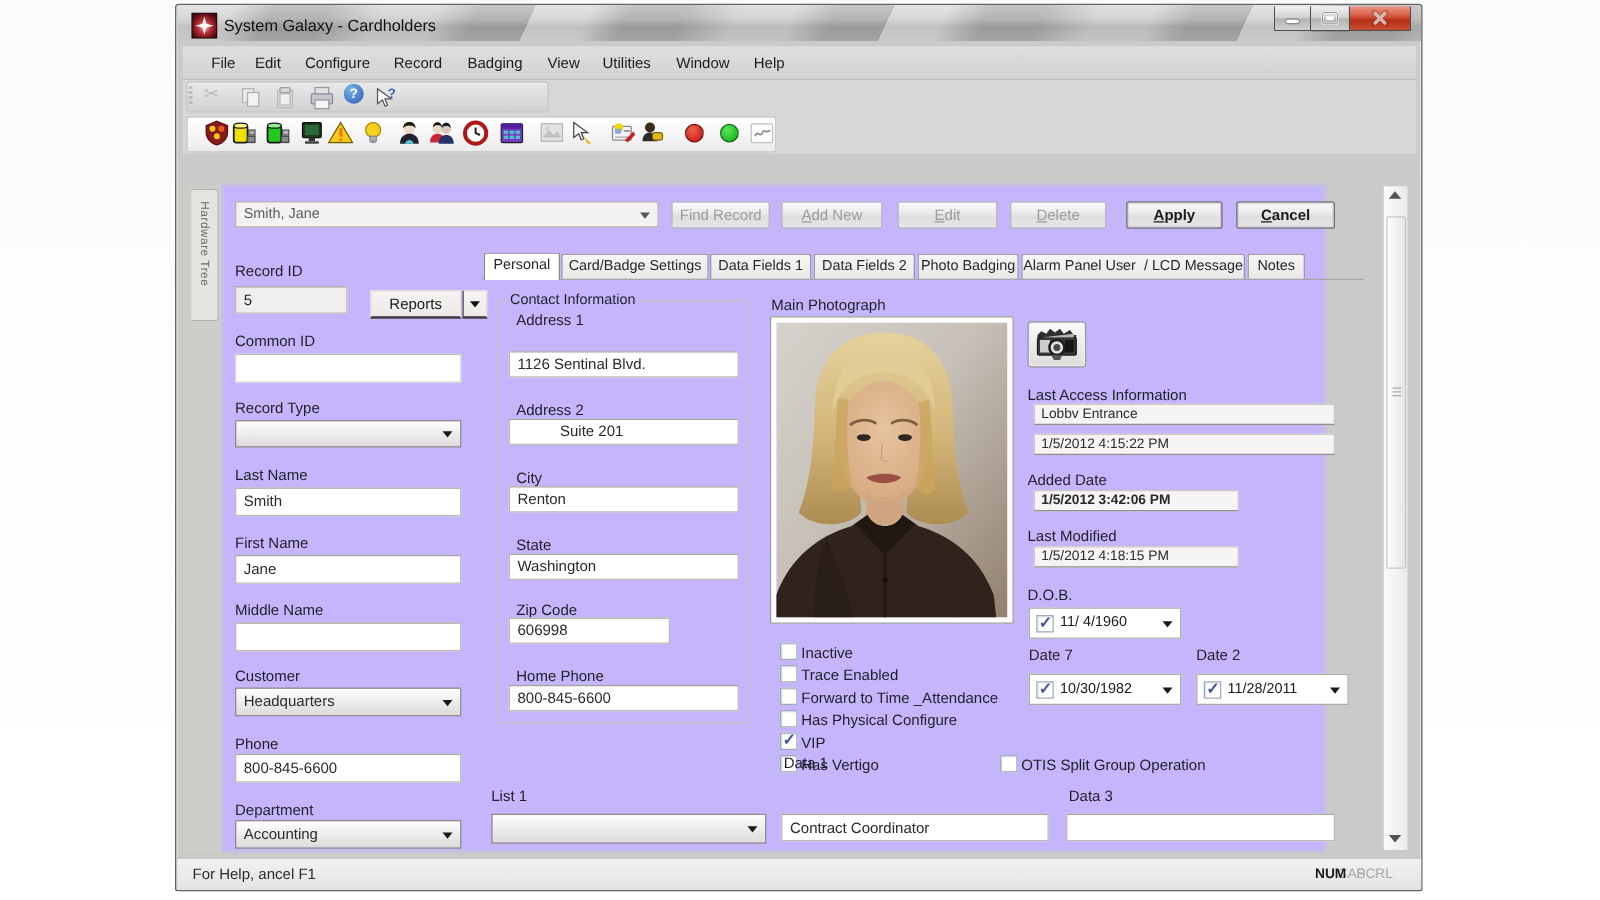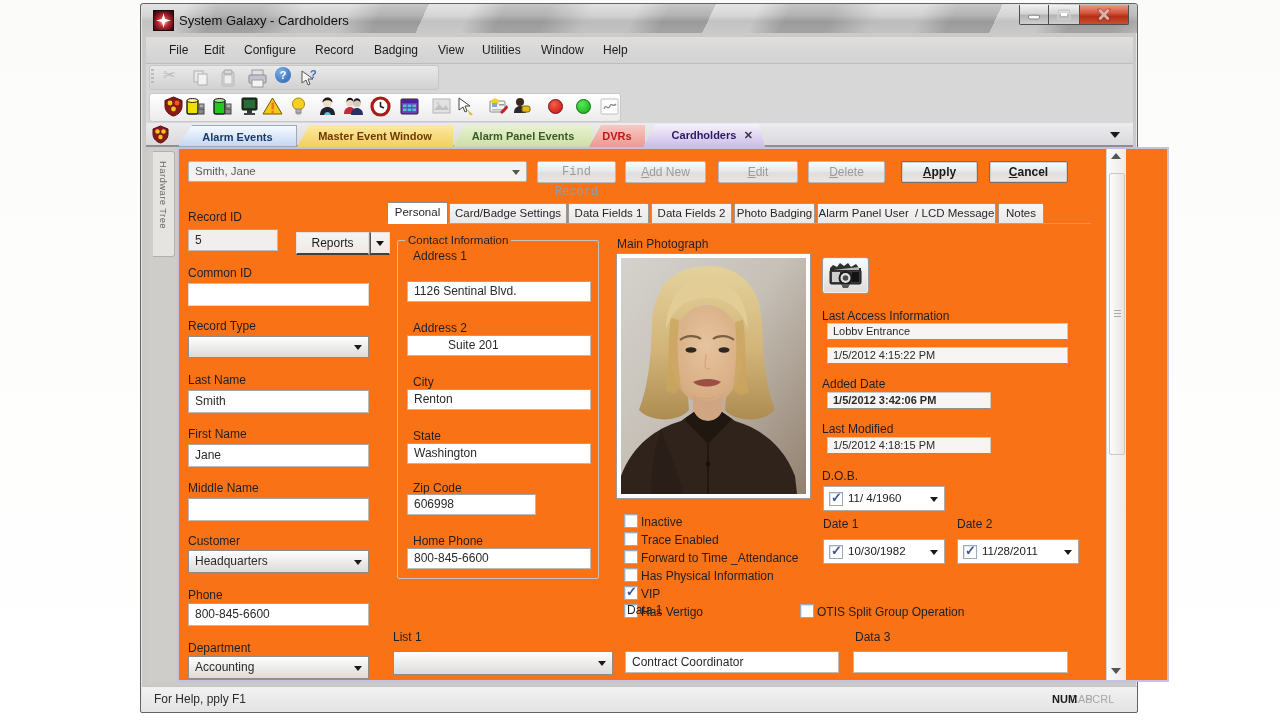--- a/index.html
+++ b/index.html
@@ -43,22 +43,22 @@
  background:linear-gradient(180deg,#ececee,#dadade);border-bottom:2px solid #8f8f93;}
 .dtab{position:absolute;top:2px;height:22px;font-size:11px;font-weight:bold;
  text-align:center;line-height:22px;}
 
 #sidebar{position:absolute;left:7px;top:143px;width:29px;height:535px;background:#cecdca;}
 #httab{position:absolute;left:5px;top:4px;width:22px;height:106px;
  background:#e6e4e1;border:1px solid #b2b0ad;border-radius:0 3px 3px 0;border-left:none;}
 #httab span{position:absolute;left:5px;top:9px;writing-mode:vertical-rl;
  font-size:9.5px;color:#6a6a6a;letter-spacing:.4px;}
 
-#child{position:absolute;left:36px;top:143px;width:992px;height:535px;
- background:#f97316;border:2px solid #c5c2dd;}
+#child{position:absolute;left:36px;top:143px;width:884px;height:535px;
+ background:#c4b5fd;border:2px solid #c5c2dd;}
 
 #status{position:absolute;left:1px;top:682px;width:995px;height:25px;
  background:linear-gradient(180deg,#f2f2f2,#e4e4e4);border-top:1px solid #c4c4c4;
  font-size:12px;color:#2a2a2a;}
 
 .lbl{position:absolute;font-size:12px;color:#1f1f28;white-space:nowrap;}
 .tbox{position:absolute;background:#fff;border:1px solid #bdbab6;border-top-color:#a5a29e;
  font-size:12px;color:#2a2a2a;line-height:20px;padding-left:6px;white-space:nowrap;}
 .ibox{position:absolute;background:#f6f5f3;border:1px solid #ccc9c5;border-bottom-color:#918e8a;
  font-size:11px;color:#2a2a2a;line-height:14px;padding-left:5px;white-space:nowrap;}
@@ -240,49 +240,28 @@
         <path d="M3 17 C3 12 6 10 9 10 C12 10 15 12 15 17 Z" fill="#2a2a2a"></path>
         <rect x="11" y="10" width="8" height="6" rx="2" fill="#e8b818" stroke="#7a6a00"></rect>
       </svg>
     <div style="position:absolute;left:402px;top:8px;width:15px;height:15px;border-radius:50%;background:radial-gradient(circle at 38% 32%,#f06048,#c81010);border:1px solid #7a0a0a;"></div>
     <div style="position:absolute;left:430px;top:8px;width:15px;height:15px;border-radius:50%;background:radial-gradient(circle at 38% 32%,#58e858,#10a818);border:1px solid #0a6a0a;"></div>
     <svg class="ic" style="left:453px;top:5px" viewBox="0 0 21 21">
         <rect x="2" y="3" width="17" height="15" rx="1" fill="#fdfdfd" stroke="#c0c0c0"></rect>
         <path d="M5 13 C7 7 9 15 11 10 C12.5 6 14 12 17 8" stroke="#888" fill="none" stroke-width="1.3"></path>
       </svg>
   </div>
-  <div id="tabstrip">
-    <svg style="position:absolute;left:5px;top:2px" width="19" height="19" viewBox="0 0 19 19">
-      <path d="M9.5 1 L17 4 V9 C17 14 13 17 9.5 18 C6 17 2 14 2 9 V4 Z" fill="#8a1a1a" stroke="#5a0a0a"></path>
-      <circle cx="6.5" cy="6.5" r="2.2" fill="#f2c81e"></circle>
-        <circle cx="12.5" cy="6.5" r="2.2" fill="#f2c81e"></circle>
-      <circle cx="9.5" cy="12" r="2.2" fill="#f2c81e"></circle>
-    </svg>
-    <div class="dtab" style="left:32px;width:119px;clip-path:polygon(14px 0,100% 0,100% 100%,0 100%);
-      background:linear-gradient(180deg,#f6faff,#c3d7f2);color:#1c3a68;border:1px solid #9ab;">Alarm Events</div>
-    <div class="dtab" style="left:151px;width:156px;clip-path:polygon(12px 0,100% 0,100% 100%,0 100%);
-      background:linear-gradient(180deg,#fce9a0,#f2ce62);color:#6e3a00;">Master Event Window</div>
-    <div class="dtab" style="left:307px;width:140px;clip-path:polygon(12px 0,100% 0,100% 100%,0 100%);
-      background:linear-gradient(180deg,#e8f2d2,#ccdfa6);color:#3a5a28;">Alarm Panel Events</div>
-    <div class="dtab" style="left:443px;width:56px;clip-path:polygon(12px 0,100% 0,100% 100%,0 100%);
-      background:linear-gradient(180deg,#f8c8c2,#eb9a90);color:#c01818;">DVRs</div>
-    <div class="dtab" style="left:497px;top:1px;height:23px;width:122px;z-index:3;
-      clip-path:polygon(13px 0,calc(100% - 6px) 0,100% 100%,0 100%);
-      background:linear-gradient(180deg,#f6f2fd,#cbbce8);color:#2a1a66;">Cardholders
-      <span style="position:absolute;right:12px;top:0;color:#3a3a4a;font-size:11px;">✕</span></div>
-    <div style="position:absolute;right:13px;top:9px;width:0;height:0;border-left:5px solid transparent;border-right:5px solid transparent;border-top:6px solid #1a1a1a;"></div>
-  </div>
   <div id="sidebar">
       <div id="httab">
         <span>Hardware Tree</span>
       </div>
     </div>
   <div id="child">
     <div class="dcombo" style="left:9px;top:12px;width:339px;height:21px;line-height:19px;padding-left:6px;color:#5a5a5a;background:#f3f2f0;border-radius:2px;border-color:#b6b3af;">Smith, Jane<span class="arr" style="border-top-color:#555;"></span></div>
-    <div class="btn" style="left:358px;top:12px;width:79px;font-family:Liberation Mono, monospace;">Find Record</div>
+    <div class="btn" style="left:358px;top:12px;width:79px;">Find Record</div>
     <div class="btn" style="left:446px;top:12px;width:81px;"><u>A</u>dd New</div>
     <div class="btn" style="left:539px;top:12px;width:80px;"><u>E</u>dit</div>
     <div class="btn" style="left:629px;top:12px;width:77px;"><u>D</u>elete</div>
     <div class="btn en" style="left:722px;top:12px;width:77px;font-weight:bold;"><u>A</u>pply</div>
     <div class="btn en" style="left:810px;top:12px;width:79px;font-weight:bold;"><u>C</u>ancel</div>
 
     <span class="lbl" style="left:9px;top:61px;">Record ID</span>
     <div class="tbox" style="left:9px;top:80px;width:90px;height:22px;background:#f0efee;">5</div>
     <div style="position:absolute;left:117px;top:83px;width:73px;height:23px;border:1px solid #e2e0dd;border-bottom:2px solid #3f3f3d;background:linear-gradient(180deg,#f5f4f2,#eceae7);font-size:12px;text-align:center;line-height:20px;color:#1a1a1a;">Reports</div>
     <div style="position:absolute;left:191px;top:83px;width:20px;height:23px;border:1px solid #e2e0dd;border-left:1px solid #55534f;border-bottom:2px solid #3f3f3d;background:linear-gradient(180deg,#f5f4f2,#eceae7);">
@@ -395,21 +374,21 @@
     <span class="lbl" style="left:643px;top:273px;">Last Modified</span>
     <div class="ibox" style="left:648px;top:288px;width:164px;height:17px;">1/5/2012 4:18:15 PM</div>
     <span class="lbl" style="left:643px;top:320px;">D.O.B.</span>
     <div class="dcombo" style="left:644px;top:337px;width:122px;height:25px;">
       <span class="cb" style="left:5px;top:5px;">
           <span class="chk">✓</span>
         </span>
       <span style="position:absolute;left:24px;top:5px;">11/ 4/1960</span>
         <span class="arr"></span>
     </div>
-    <span class="lbl" style="left:644px;top:368px;">Date 1</span>
+    <span class="lbl" style="left:644px;top:368px;">Date 7</span>
     <span class="lbl" style="left:778px;top:368px;">Date 2</span>
     <div class="dcombo" style="left:644px;top:390px;width:122px;height:25px;">
       <span class="cb" style="left:5px;top:5px;">
           <span class="chk">✓</span>
         </span>
       <span style="position:absolute;left:24px;top:5px;">10/30/1982</span>
         <span class="arr"></span>
     </div>
     <div class="dcombo" style="left:778px;top:390px;width:122px;height:25px;">
       <span class="cb" style="left:5px;top:5px;">
@@ -419,21 +398,21 @@
         <span class="arr"></span>
     </div>
 
     <span class="cb" style="left:445px;top:365px;"></span>
       <span class="lbl" style="left:462px;top:366px;">Inactive</span>
     <span class="cb" style="left:445px;top:383px;"></span>
       <span class="lbl" style="left:462px;top:384px;">Trace Enabled</span>
     <span class="cb" style="left:445px;top:401px;"></span>
       <span class="lbl" style="left:462px;top:402px;">Forward to Time _Attendance</span>
     <span class="cb" style="left:445px;top:419px;"></span>
-      <span class="lbl" style="left:462px;top:420px;">Has Physical Information</span>
+      <span class="lbl" style="left:462px;top:420px;">Has Physical Configure</span>
     <span class="cb" style="left:445px;top:437px;">
         <span class="chk">✓</span>
       </span>
       <span class="lbl" style="left:462px;top:438px;">VIP</span>
     <span class="cb" style="left:445px;top:455px;"></span>
       <span class="lbl" style="left:462px;top:456px;">Has Vertigo</span>
     <span class="cb" style="left:621px;top:455px;"></span>
       <span class="lbl" style="left:638px;top:456px;">OTIS Split Group Operation</span>
 
     <span class="lbl" style="left:214px;top:481px;">List 1</span>
@@ -447,18 +426,18 @@
 
     <div style="position:absolute;left:927px;top:0;width:20px;height:531px;background:linear-gradient(90deg,#fbfbfa,#eceae8);border-left:1px solid #d6d4d2;">
       <span style="position:absolute;left:4px;top:4px;width:0;height:0;border-left:5px solid transparent;border-right:5px solid transparent;border-bottom:6px solid #555;"></span>
       <div style="position:absolute;left:2px;top:24px;width:16px;height:282px;background:linear-gradient(90deg,#fdfdfc,#e6e4e2);border:1px solid #c9c7c5;border-radius:2px;">
           <div style="position:absolute;left:4px;top:136px;width:7px;height:1px;background:#aaa;box-shadow:0 3px 0 #aaa,0 6px 0 #aaa;"></div>
         </div>
       <span style="position:absolute;left:4px;bottom:6px;width:0;height:0;border-left:5px solid transparent;border-right:5px solid transparent;border-top:6px solid #555;"></span>
     </div>
   </div>
   <div id="status">
-    <span style="position:absolute;left:12px;top:5px;">For Help, pply F1</span>
+    <span style="position:absolute;left:12px;top:5px;">For Help, ancel F1</span>
     <span style="position:absolute;left:880px;top:6px;font-size:11px;color:#a8a8a8;margin-left:48px;">CAP</span>
     <span style="position:absolute;left:910px;top:6px;font-size:11px;color:#1a1a1a;font-weight:bold;">NUM</span>
     <span style="position:absolute;left:943px;top:6px;font-size:11px;color:#a8a8a8;">SCRL</span>
   </div>
 </div>
 
 </body></html>

